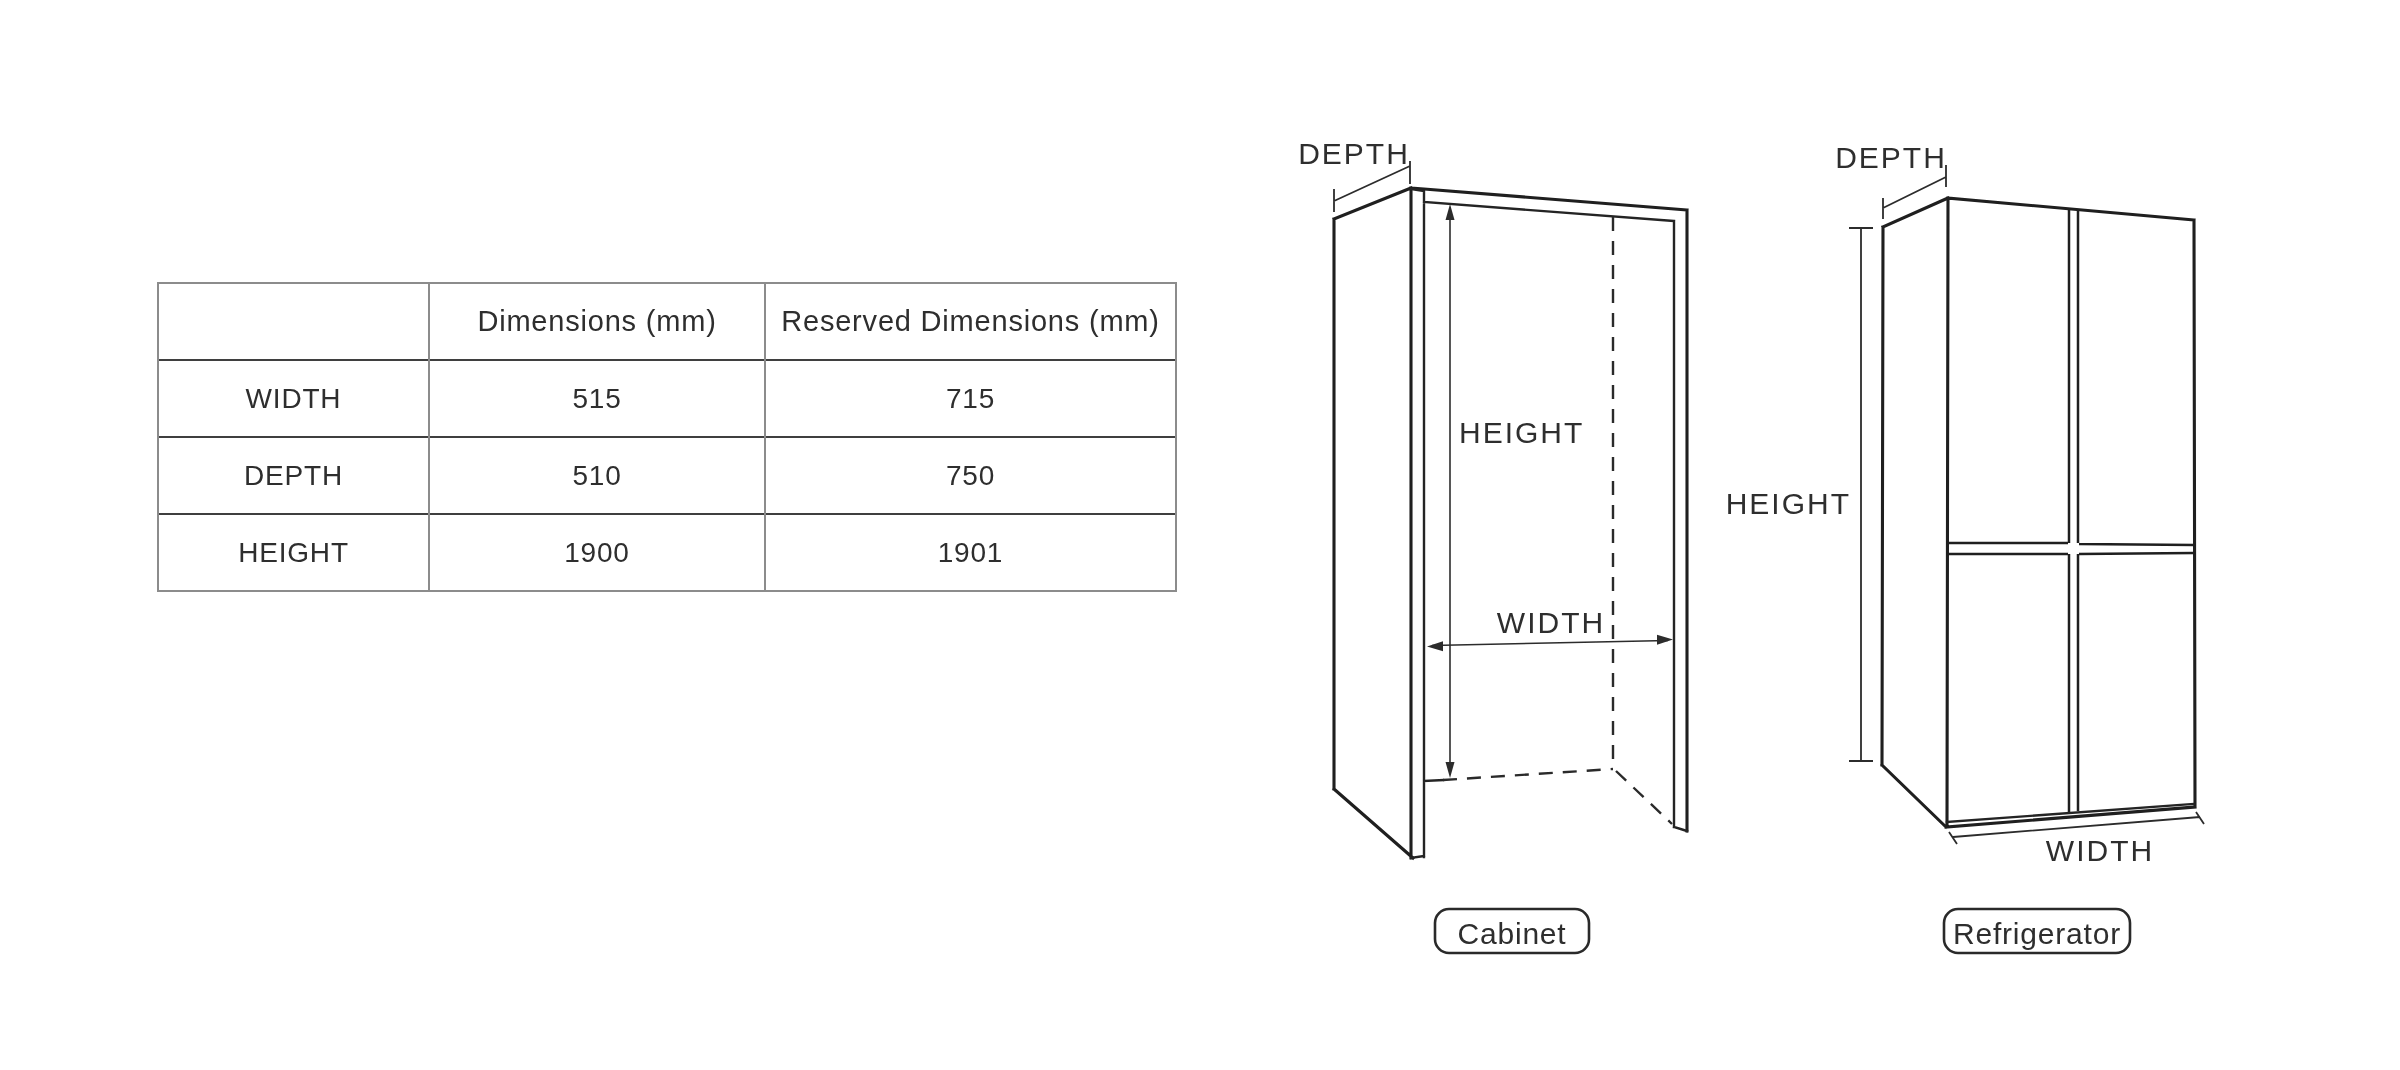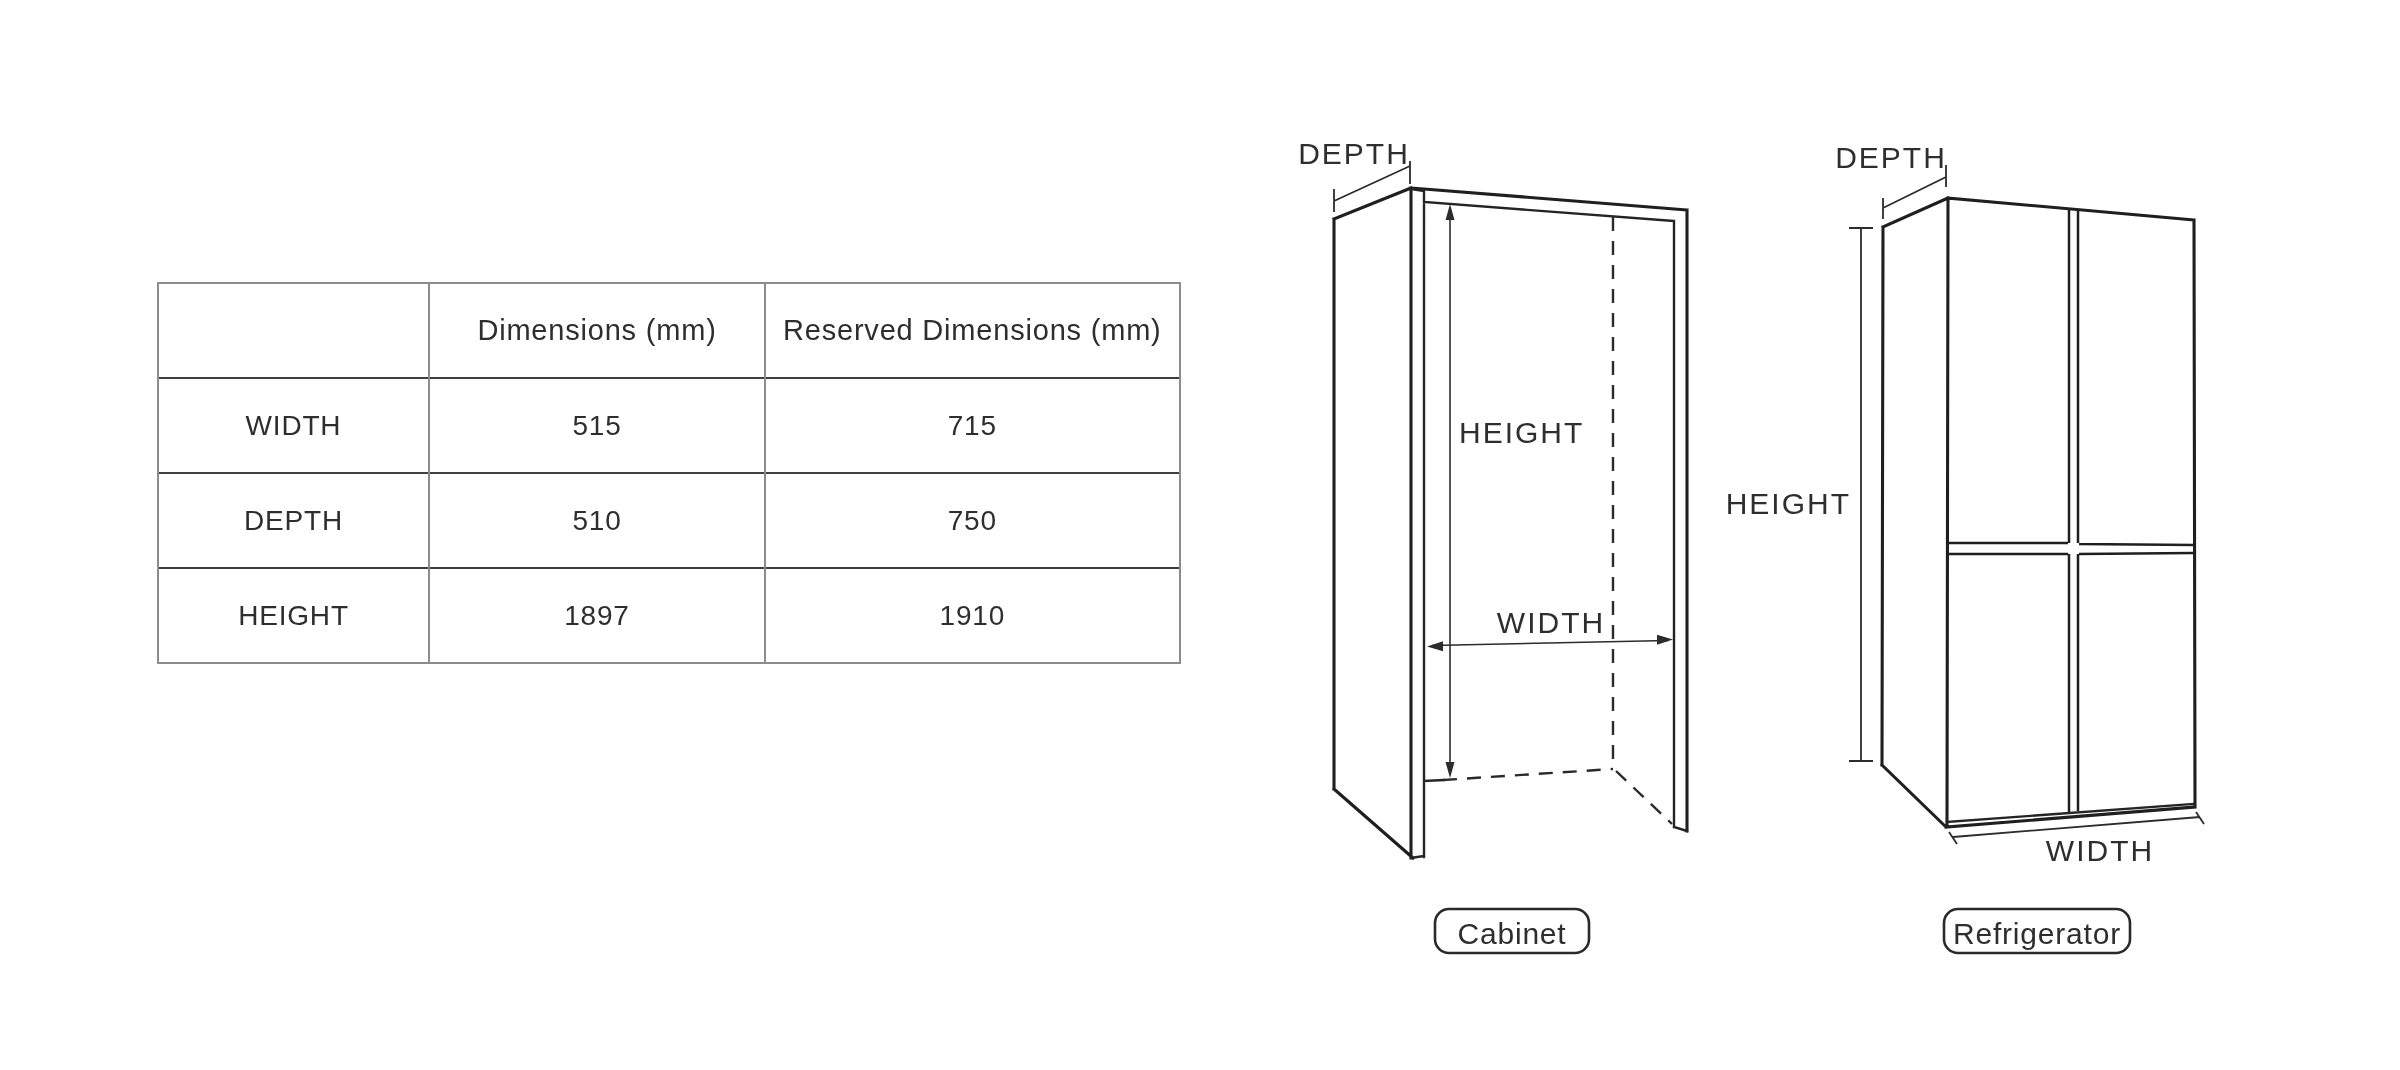--- a/index.html
+++ b/index.html
@@ -20,21 +20,21 @@
     top: 282px;
     border-collapse: collapse;
     table-layout: fixed;
     border: 2px solid #8c8c8c;
   }
   .dims-table col.c1 { width: 271px; }
   .dims-table col.c2 { width: 336px; }
   .dims-table col.c3 { width: 411px; }
   .dims-table th, .dims-table td {
     height: 59px;
-    padding: 17px;
+    padding: 8px;
     text-align: center;
     vertical-align: middle;
     font-weight: normal;
     font-size: 28px;
     letter-spacing: 0.8px;
     color: #2e2e2e;
     border-left: 2px solid #8c8c8c;
     border-right: 2px solid #8c8c8c;
     white-space: nowrap;
     overflow: hidden;
@@ -96,22 +96,22 @@
         <td>515</td>
         <td>715</td>
       </tr>
       <tr>
         <th>DEPTH</th>
         <td>510</td>
         <td>750</td>
       </tr>
       <tr>
         <th>HEIGHT</th>
-        <td>1897</td>
-        <td>1910</td>
+        <td>1900</td>
+        <td>1901</td>
       </tr>
     </tbody>
   </table>
 
   <svg class="drawings" viewBox="0 0 2400 1070">
 
     <g>
 
       <g>
         <path class="stroke-heavy" d="M1334 219 L1334 789

